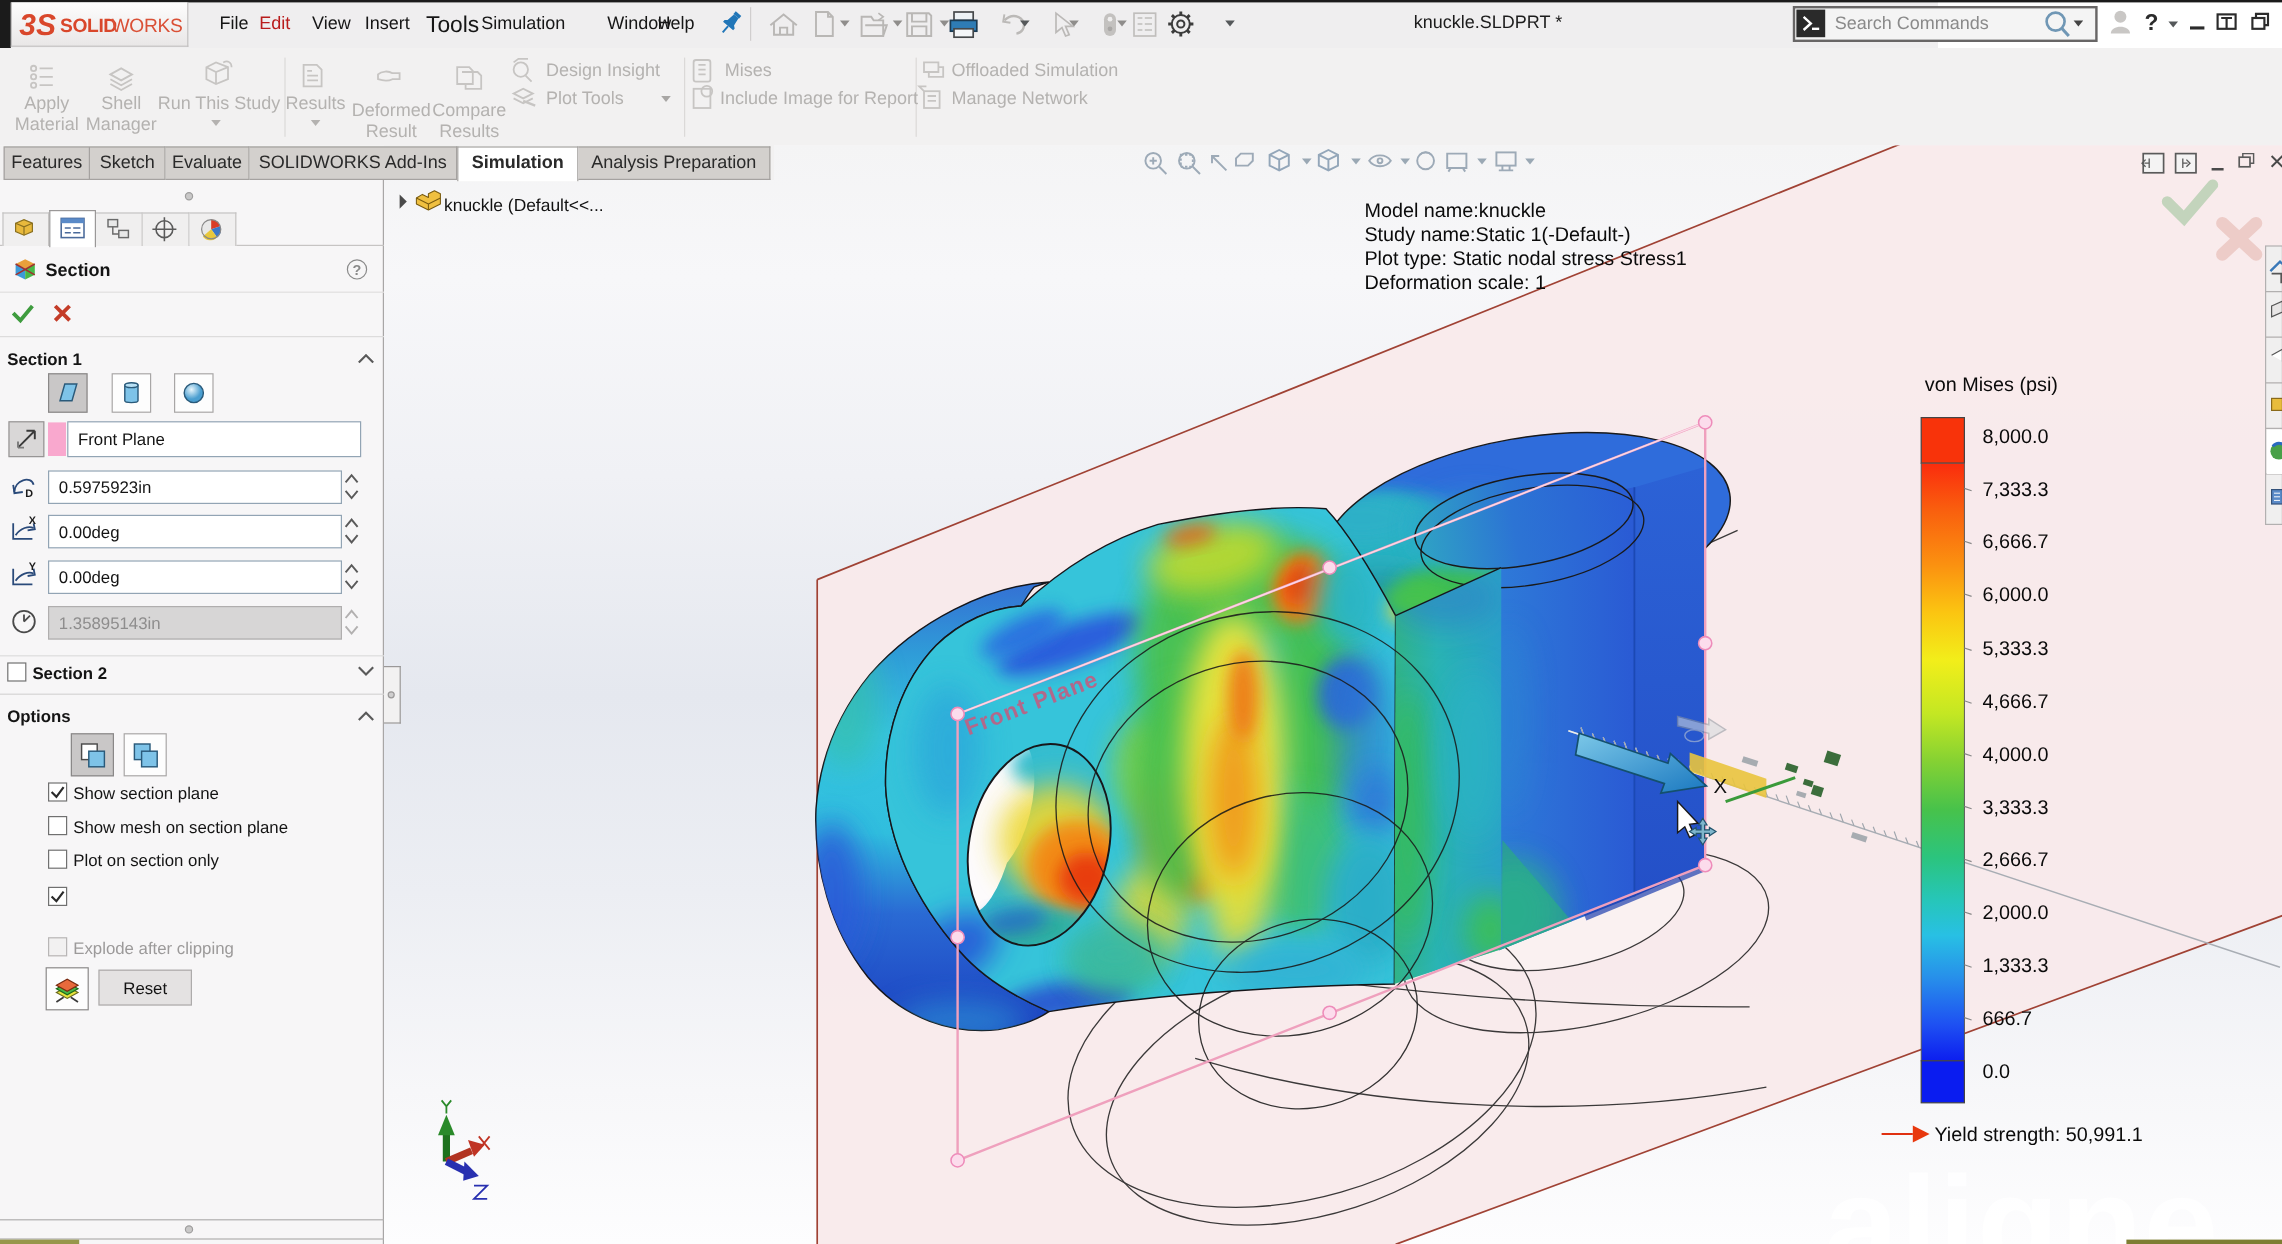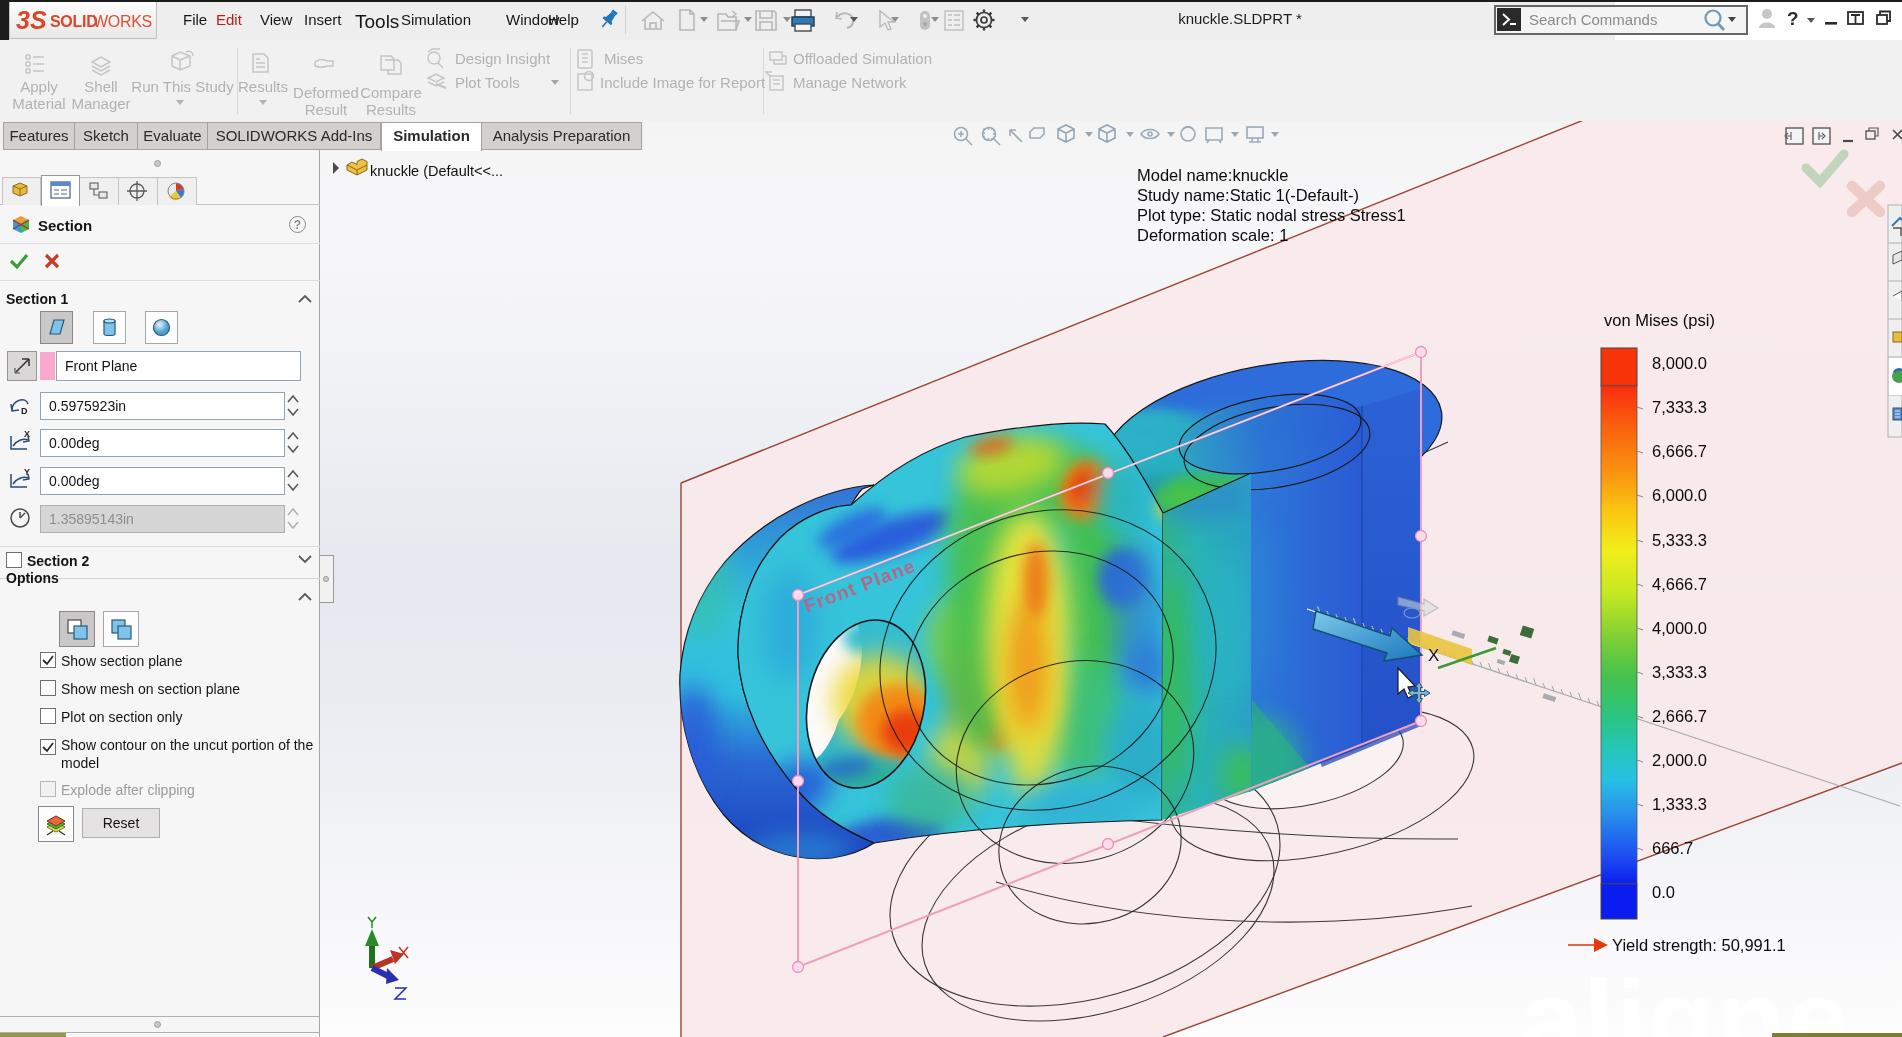--- a/index.html
+++ b/index.html
@@ -716,21 +716,21 @@
       </svg>
     <div class="abs" style="left:0px;top:396px;width:320px;height:1px;background:#dddcdc;"></div>
 
     <div class="abs" style="left:6px;top:402px;width:16px;height:16px;background:#fff;border:1px solid #707070;"></div>
     <div class="abs" style="left:27px;top:403px;font-weight:bold;">Section 2</div>
     <svg class="abs" style="left:298px;top:405px;" width="14" height="9" viewBox="0 0 14 9">
         <path d="M1 1 L7 7 L13 1" stroke="#5a5a5a" stroke-width="1.8" fill="none"></path>
       </svg>
     <div class="abs" style="left:0px;top:428px;width:320px;height:1px;background:#d5d4d4;"></div>
 
-    <div class="abs" style="left:6px;top:420px;font-weight:bold;">Options</div>
+    <div class="abs" style="left:6px;top:439px;font-weight:bold;">Options</div>
     <svg class="abs" style="left:298px;top:442px;" width="14" height="9" viewBox="0 0 14 9">
         <path d="M1 8 L7 2 L13 8" stroke="#5a5a5a" stroke-width="1.8" fill="none"></path>
       </svg>
     <div class="abs" style="left:59px;top:461px;width:36px;height:36px;background:#c9c7c7;border:1px solid #8a8888;">
       <svg width="34" height="34" viewBox="0 0 34 34">
           <rect x="8" y="8" width="13" height="13" fill="#fff" stroke="#4a4a4a" stroke-width="1.2"></rect>
           <rect x="14" y="14" width="13" height="13" fill="#7ec3e8" stroke="#2a5a7a" stroke-width="1.2"></rect>
         </svg>
     </div>
     <div class="abs" style="left:103px;top:461px;width:36px;height:36px;background:#fdfdfd;border:1px solid #a8a6a6;">
@@ -744,21 +744,20 @@
           <path d="M2 7 L6 11 L12 3" stroke="#2a2a2a" stroke-width="1.8" fill="none"></path>
         </svg></div>
     <div class="abs" style="left:61px;top:503px;">Show section plane</div>
     <div class="abs" style="left:40px;top:530px;width:16px;height:16px;background:#fff;border:1px solid #707070;"></div>
     <div class="abs" style="left:61px;top:531px;">Show mesh on section plane</div>
     <div class="abs" style="left:40px;top:558px;width:16px;height:16px;background:#fff;border:1px solid #707070;"></div>
     <div class="abs" style="left:61px;top:559px;">Plot on section only</div>
     <div class="abs" style="left:40px;top:589px;width:16px;height:16px;background:#fff;border:1px solid #707070;"><svg width="14" height="14" viewBox="0 0 14 14">
           <path d="M2 7 L6 11 L12 3" stroke="#2a2a2a" stroke-width="1.8" fill="none"></path>
         </svg></div>
-    <div class="abs" style="left:61px;top:586px;width:258px;line-height:18px;">Show contour on the uncut portion of the model</div>
     <div class="abs" style="left:40px;top:631px;width:16px;height:16px;background:#f2f1f1;border:1px solid #b8b6b6;"></div>
     <div class="abs" style="left:61px;top:632px;color:#9c9a9a;">Explode after clipping</div>
 
     <div class="abs" style="left:38px;top:656px;width:36px;height:36px;background:#fdfdfd;border:1px solid #8a8888;">
       <svg width="34" height="34" viewBox="0 0 34 34">
           <g>
             <path d="M8 20 L17 15 L26 20 L17 25 Z" fill="#e8e43c" stroke="#6a6a20" stroke-width="1"></path>
             <path d="M8 17 L17 12 L26 17 L17 22 Z" fill="#48b848" stroke="#1a6a1a" stroke-width="1"></path>
             <path d="M8 14 L17 9 L26 14 L17 19 Z" fill="#e86a3c" stroke="#7a2a10" stroke-width="1"></path>
             <path d="M14 24 L8 28 M20 24 L26 28" stroke="#3a3a3a" stroke-width="1.4"></path>

